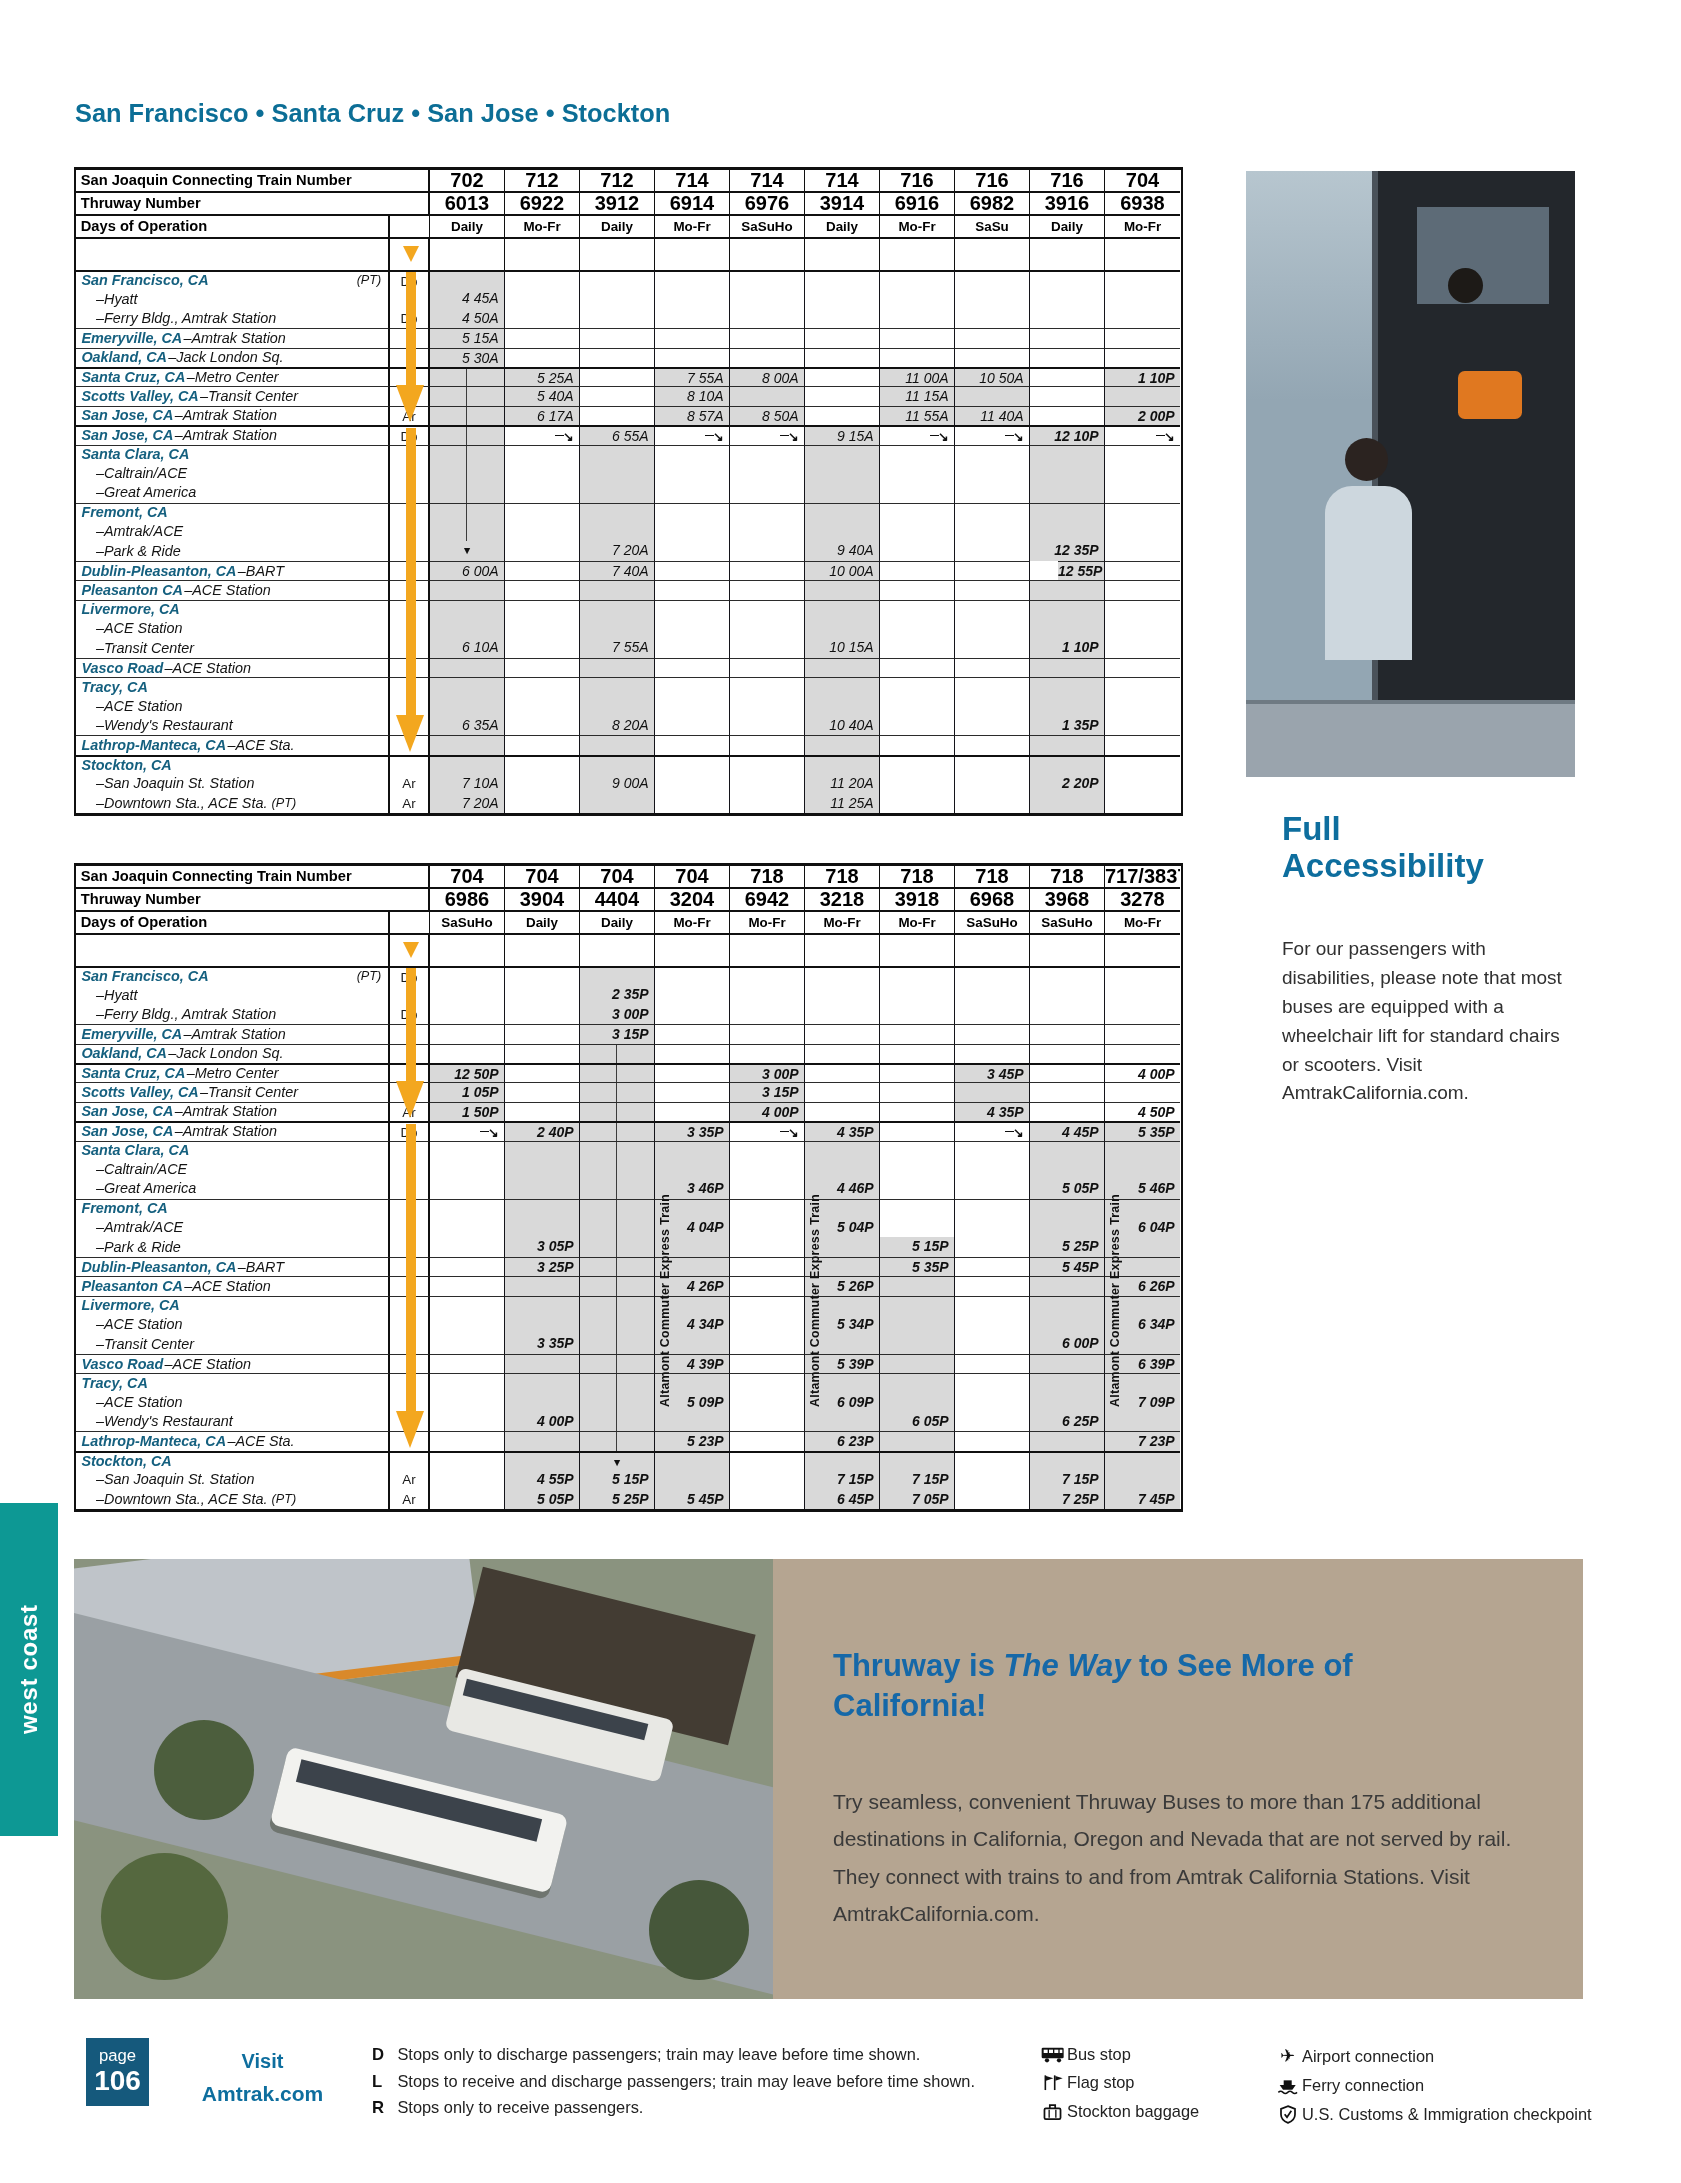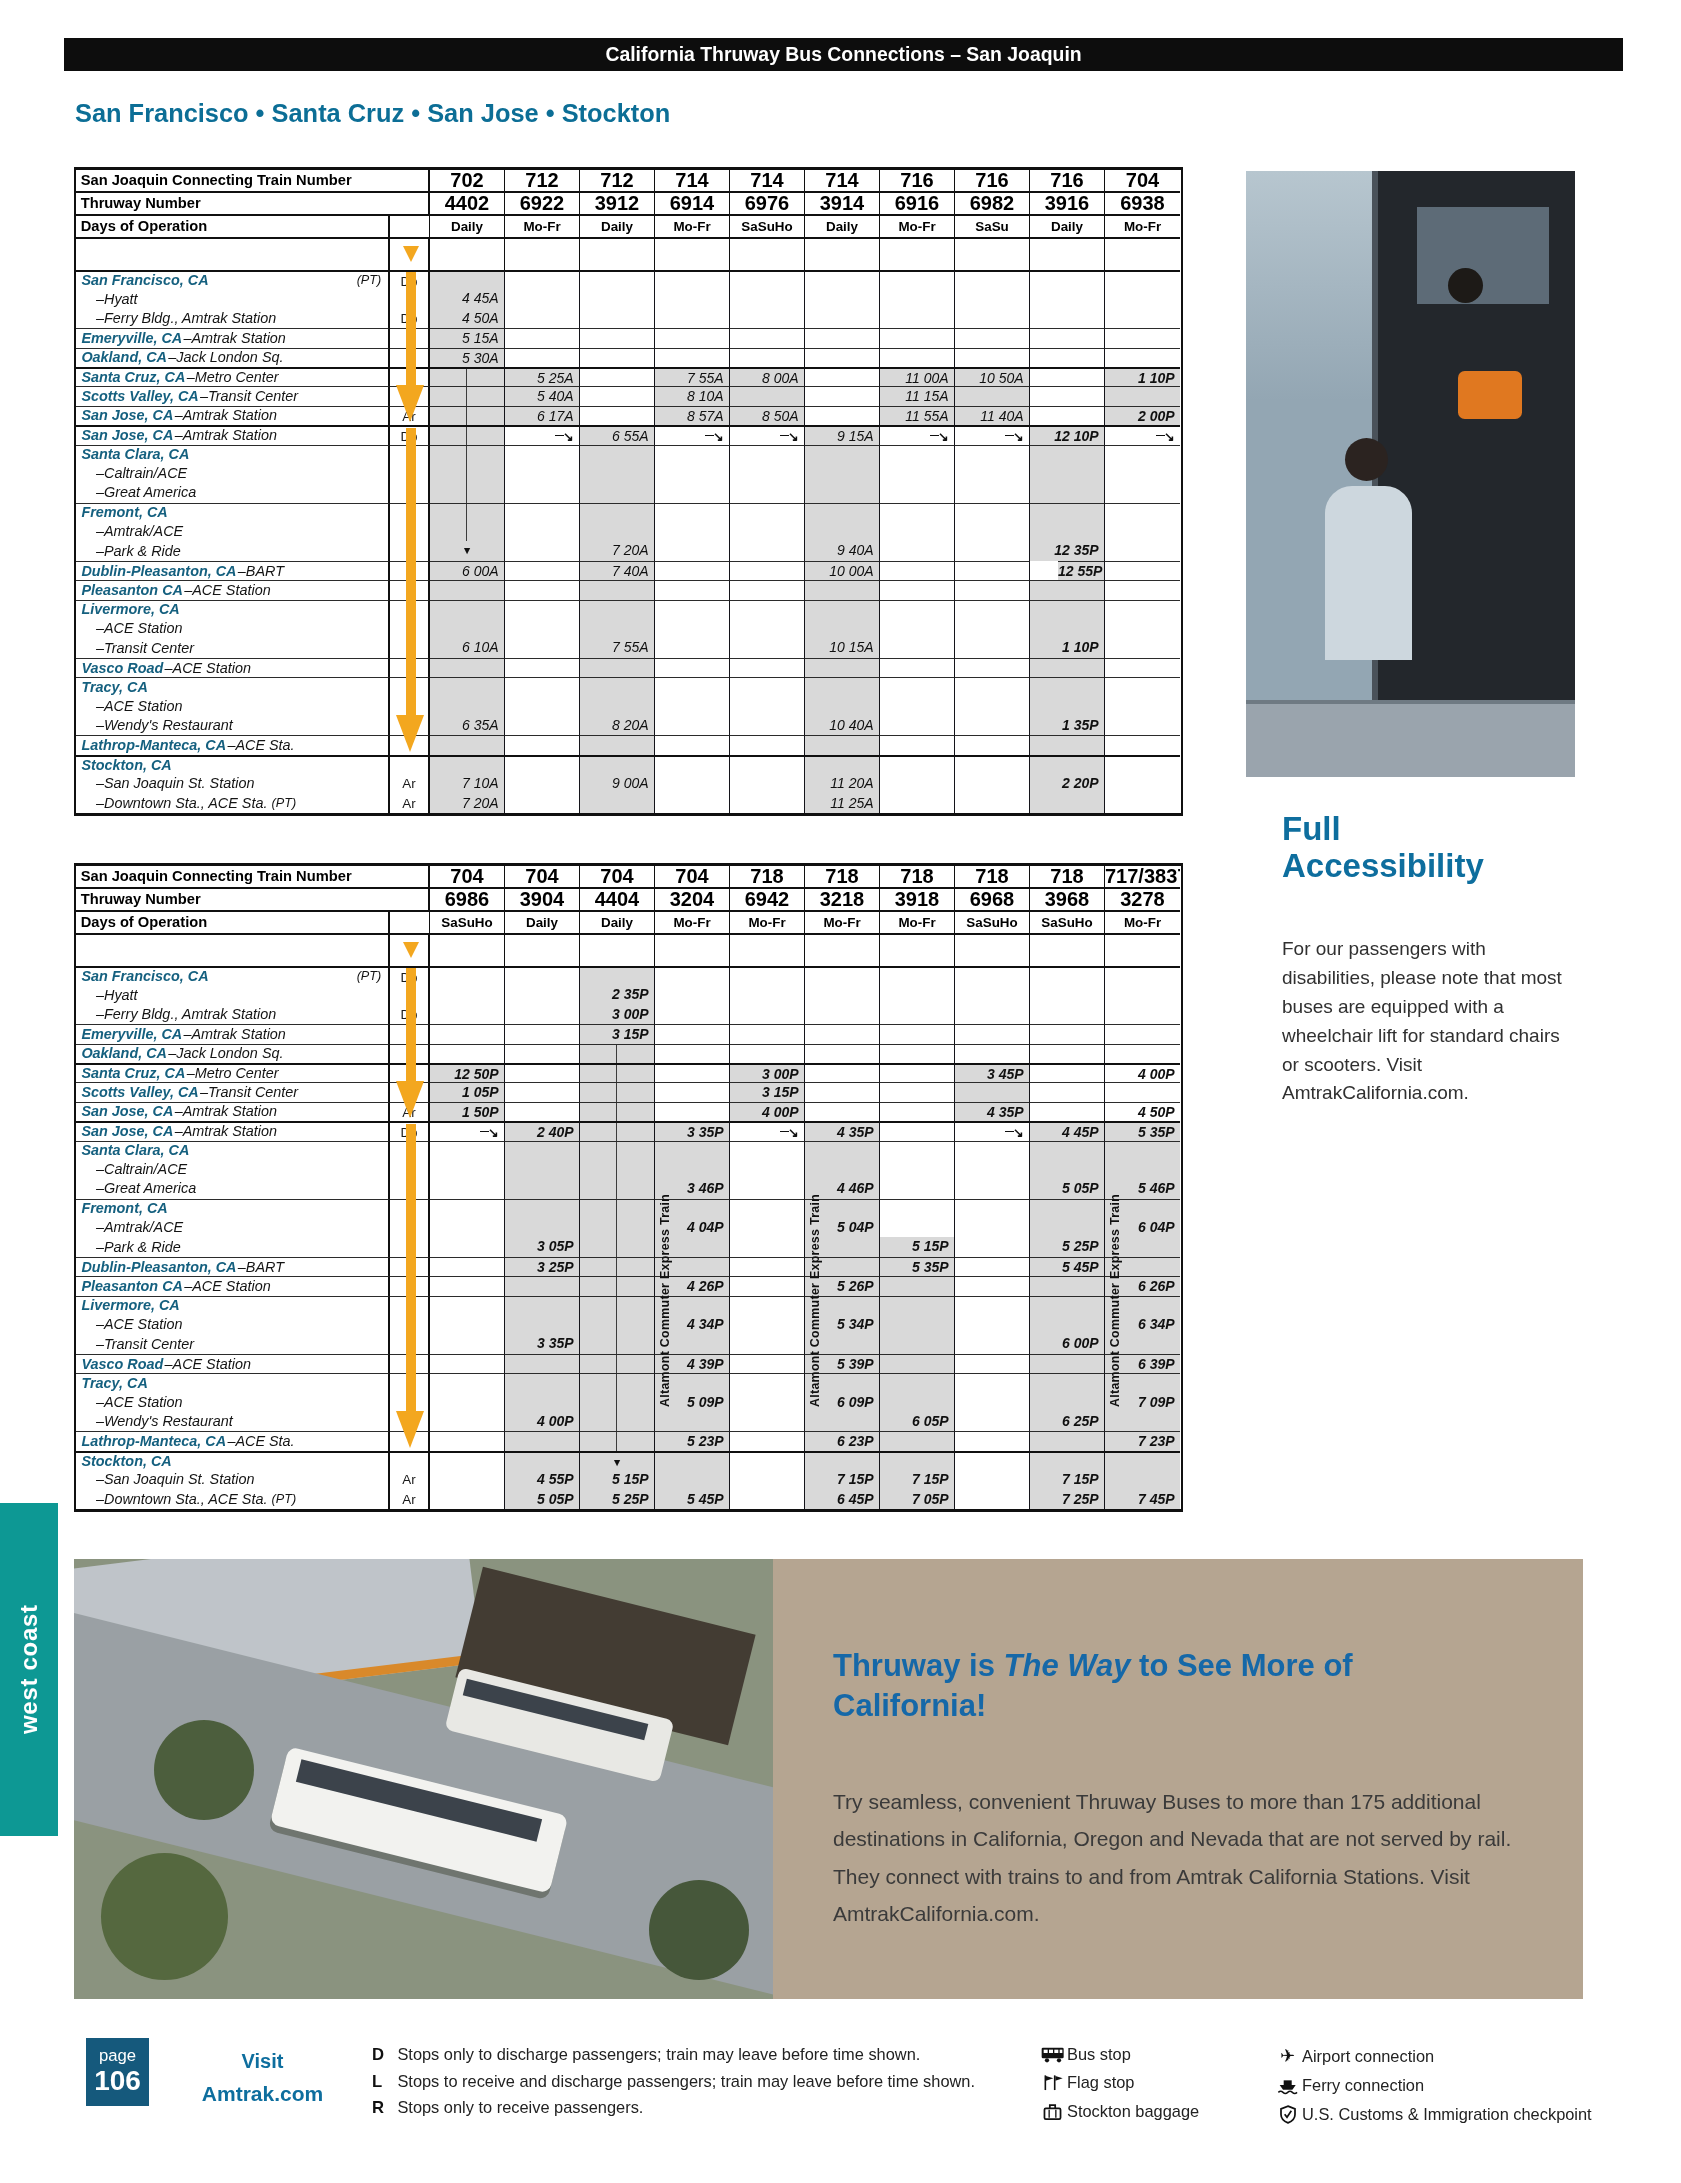--- a/index.html
+++ b/index.html
@@ -106,38 +106,37 @@
   .symrow{display:flex;align-items:center;margin-bottom:9.4px;}
   .symrow .sicon{width:29px;display:flex;justify-content:center;}
   .symrow .stext{font-size:16.4px;color:#222;}
   .plane{font-size:18px;color:#111;}
 </style>
 </head>
 <body>
 
 <div class="page">
 
-  <div class="banner">California Thruway Bus Connections – San Joaquin</div>
   <div class="title">San Francisco • Santa Cruz • San Jose • Stockton</div>
 
   <div class="tt" id="t1">
       <div class="tgrid">
         <div class="cell hlab" style="grid-area: 1 / 1 / auto / span 2;">San Joaquin Connecting Train Number</div>
         <div class="cell hnum" style="grid-area: 1 / 3;">702</div>
         <div class="cell hnum" style="grid-area: 1 / 4;">712</div>
         <div class="cell hnum" style="grid-area: 1 / 5;">712</div>
         <div class="cell hnum" style="grid-area: 1 / 6;">714</div>
         <div class="cell hnum" style="grid-area: 1 / 7;">714</div>
         <div class="cell hnum" style="grid-area: 1 / 8;">714</div>
         <div class="cell hnum" style="grid-area: 1 / 9;">716</div>
         <div class="cell hnum" style="grid-area: 1 / 10;">716</div>
         <div class="cell hnum" style="grid-area: 1 / 11;">716</div>
         <div class="cell hnum cL" style="grid-area: 1 / 12;">704</div>
         <div class="cell hlab" style="grid-area: 2 / 1 / auto / span 2;">Thruway Number</div>
-        <div class="cell hnum" style="grid-area: 2 / 3;">4402</div>
+        <div class="cell hnum" style="grid-area: 2 / 3;">6013</div>
         <div class="cell hnum" style="grid-area: 2 / 4;">6922</div>
         <div class="cell hnum" style="grid-area: 2 / 5;">3912</div>
         <div class="cell hnum" style="grid-area: 2 / 6;">6914</div>
         <div class="cell hnum" style="grid-area: 2 / 7;">6976</div>
         <div class="cell hnum" style="grid-area: 2 / 8;">3914</div>
         <div class="cell hnum" style="grid-area: 2 / 9;">6916</div>
         <div class="cell hnum" style="grid-area: 2 / 10;">6982</div>
         <div class="cell hnum" style="grid-area: 2 / 11;">3916</div>
         <div class="cell hnum cL" style="grid-area: 2 / 12;">6938</div>
         <div class="cell hlab" style="grid-area: 3 / 1;">Days of Operation</div>

